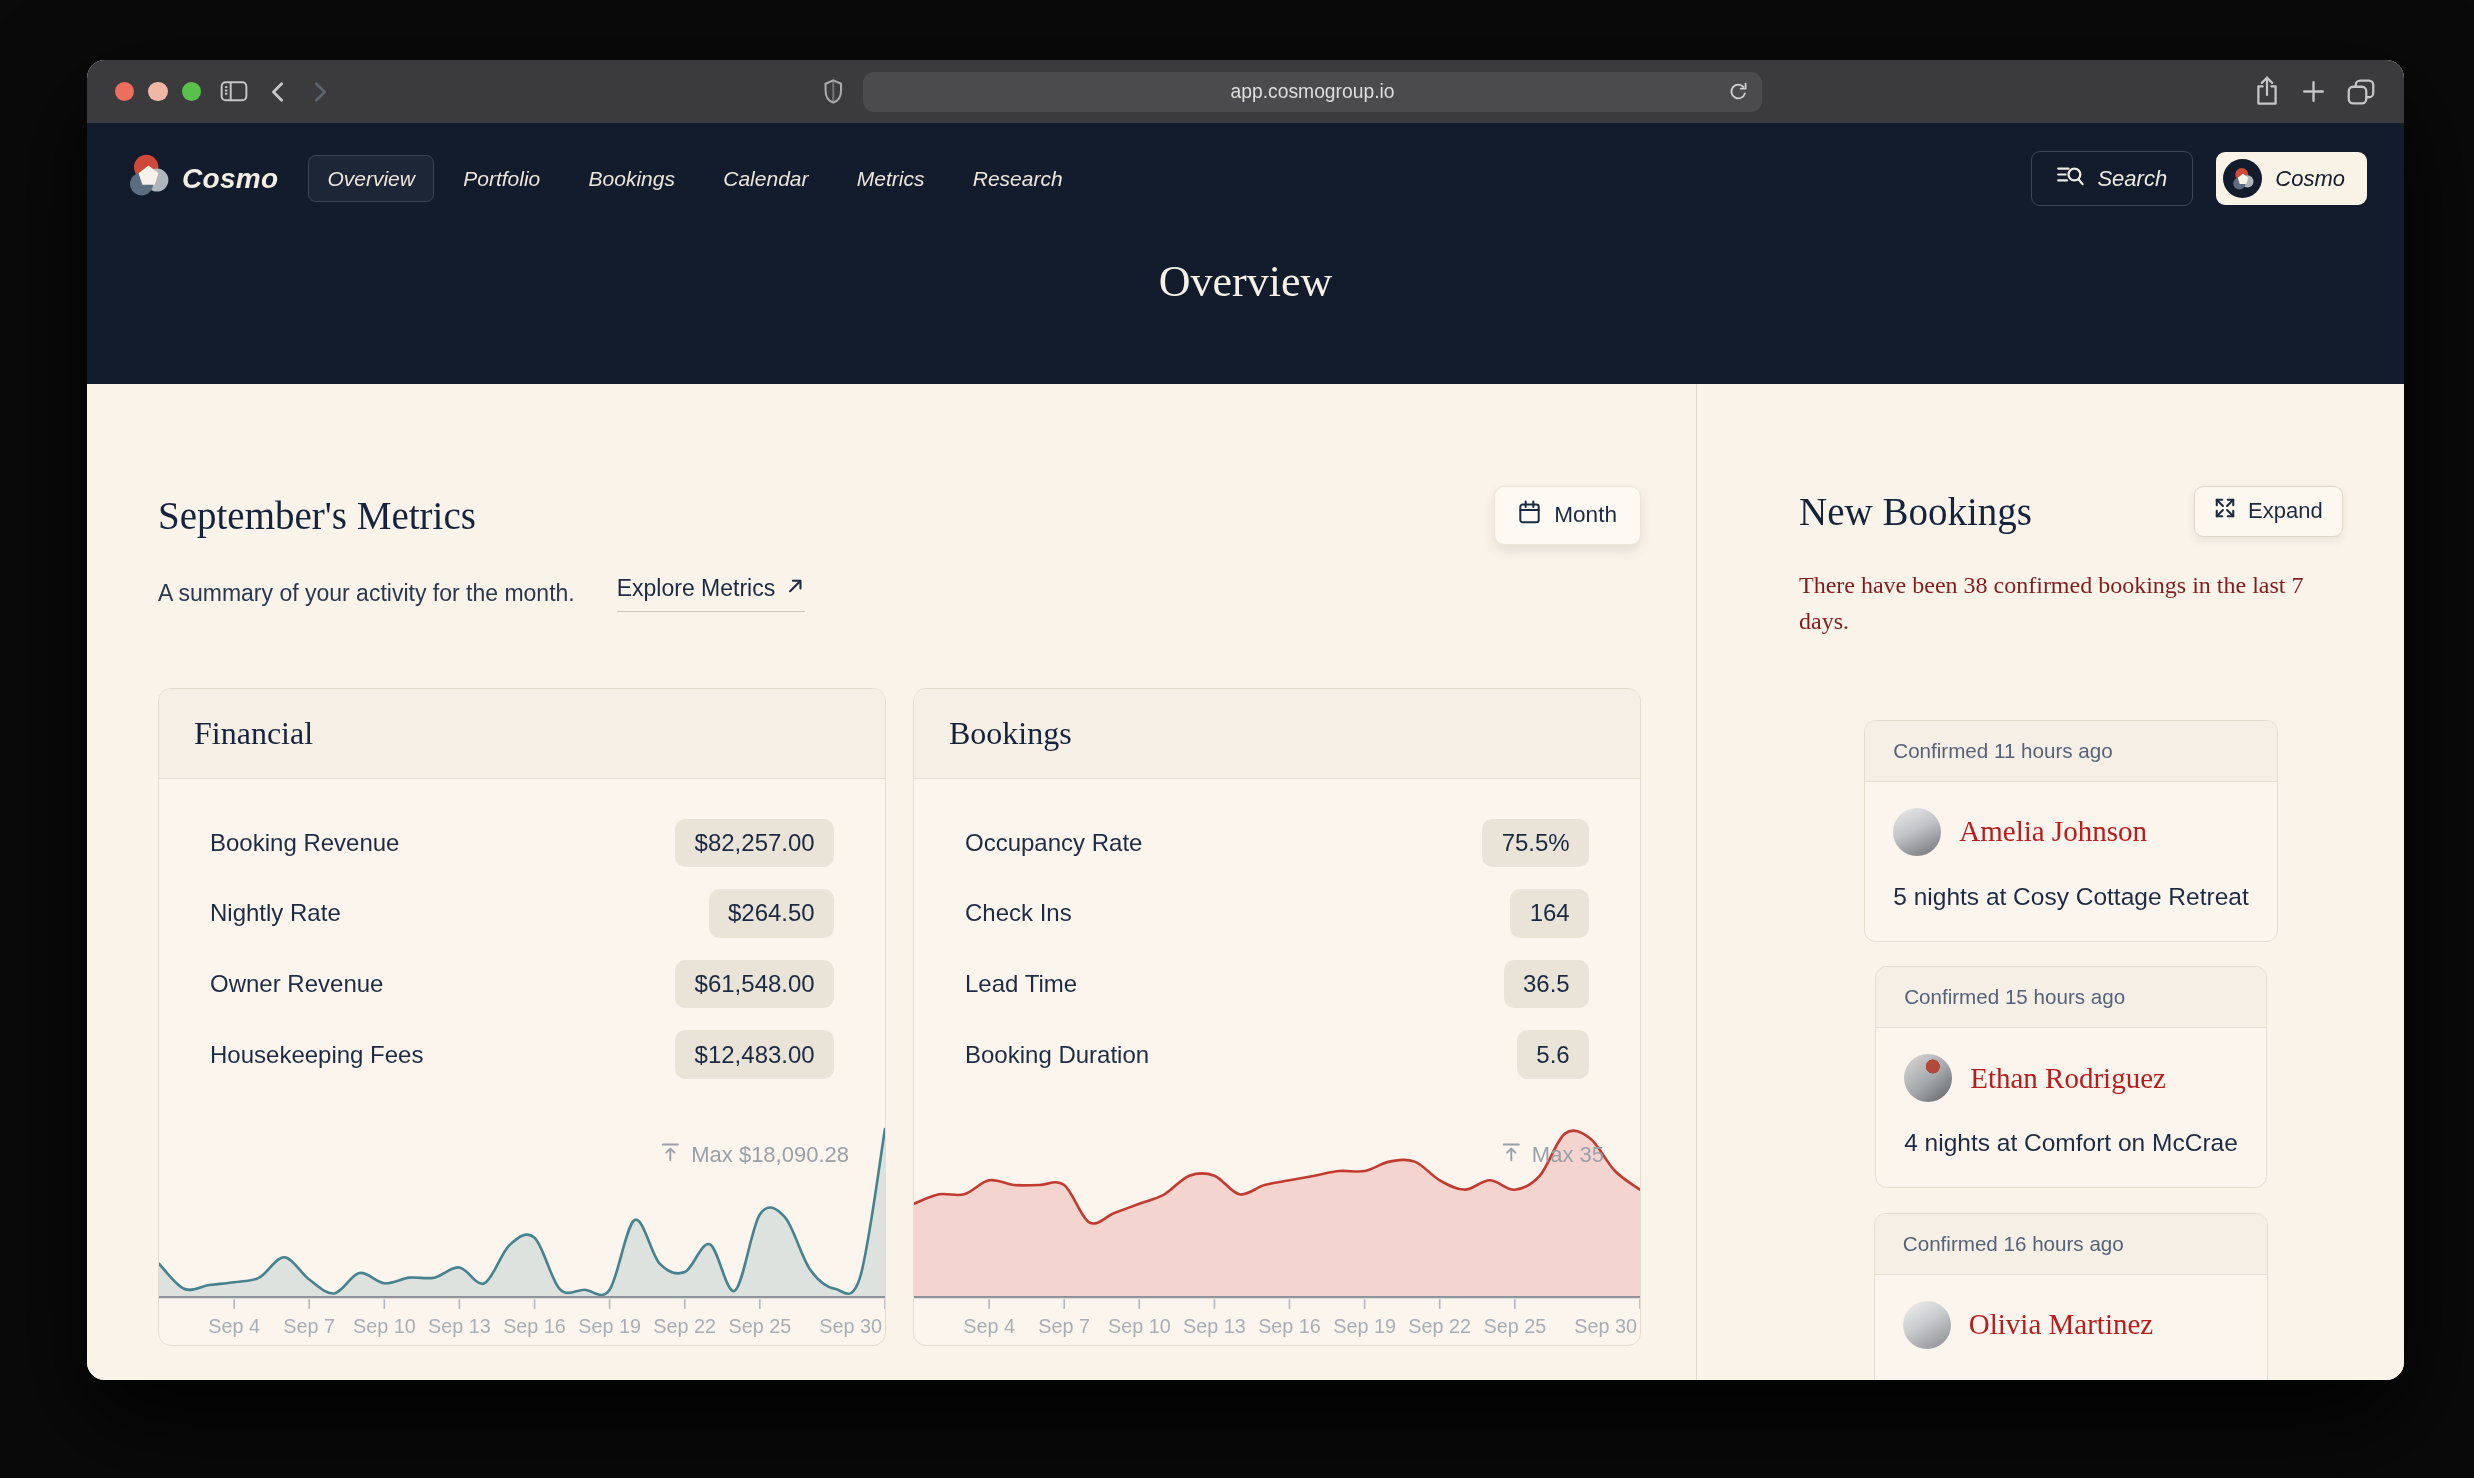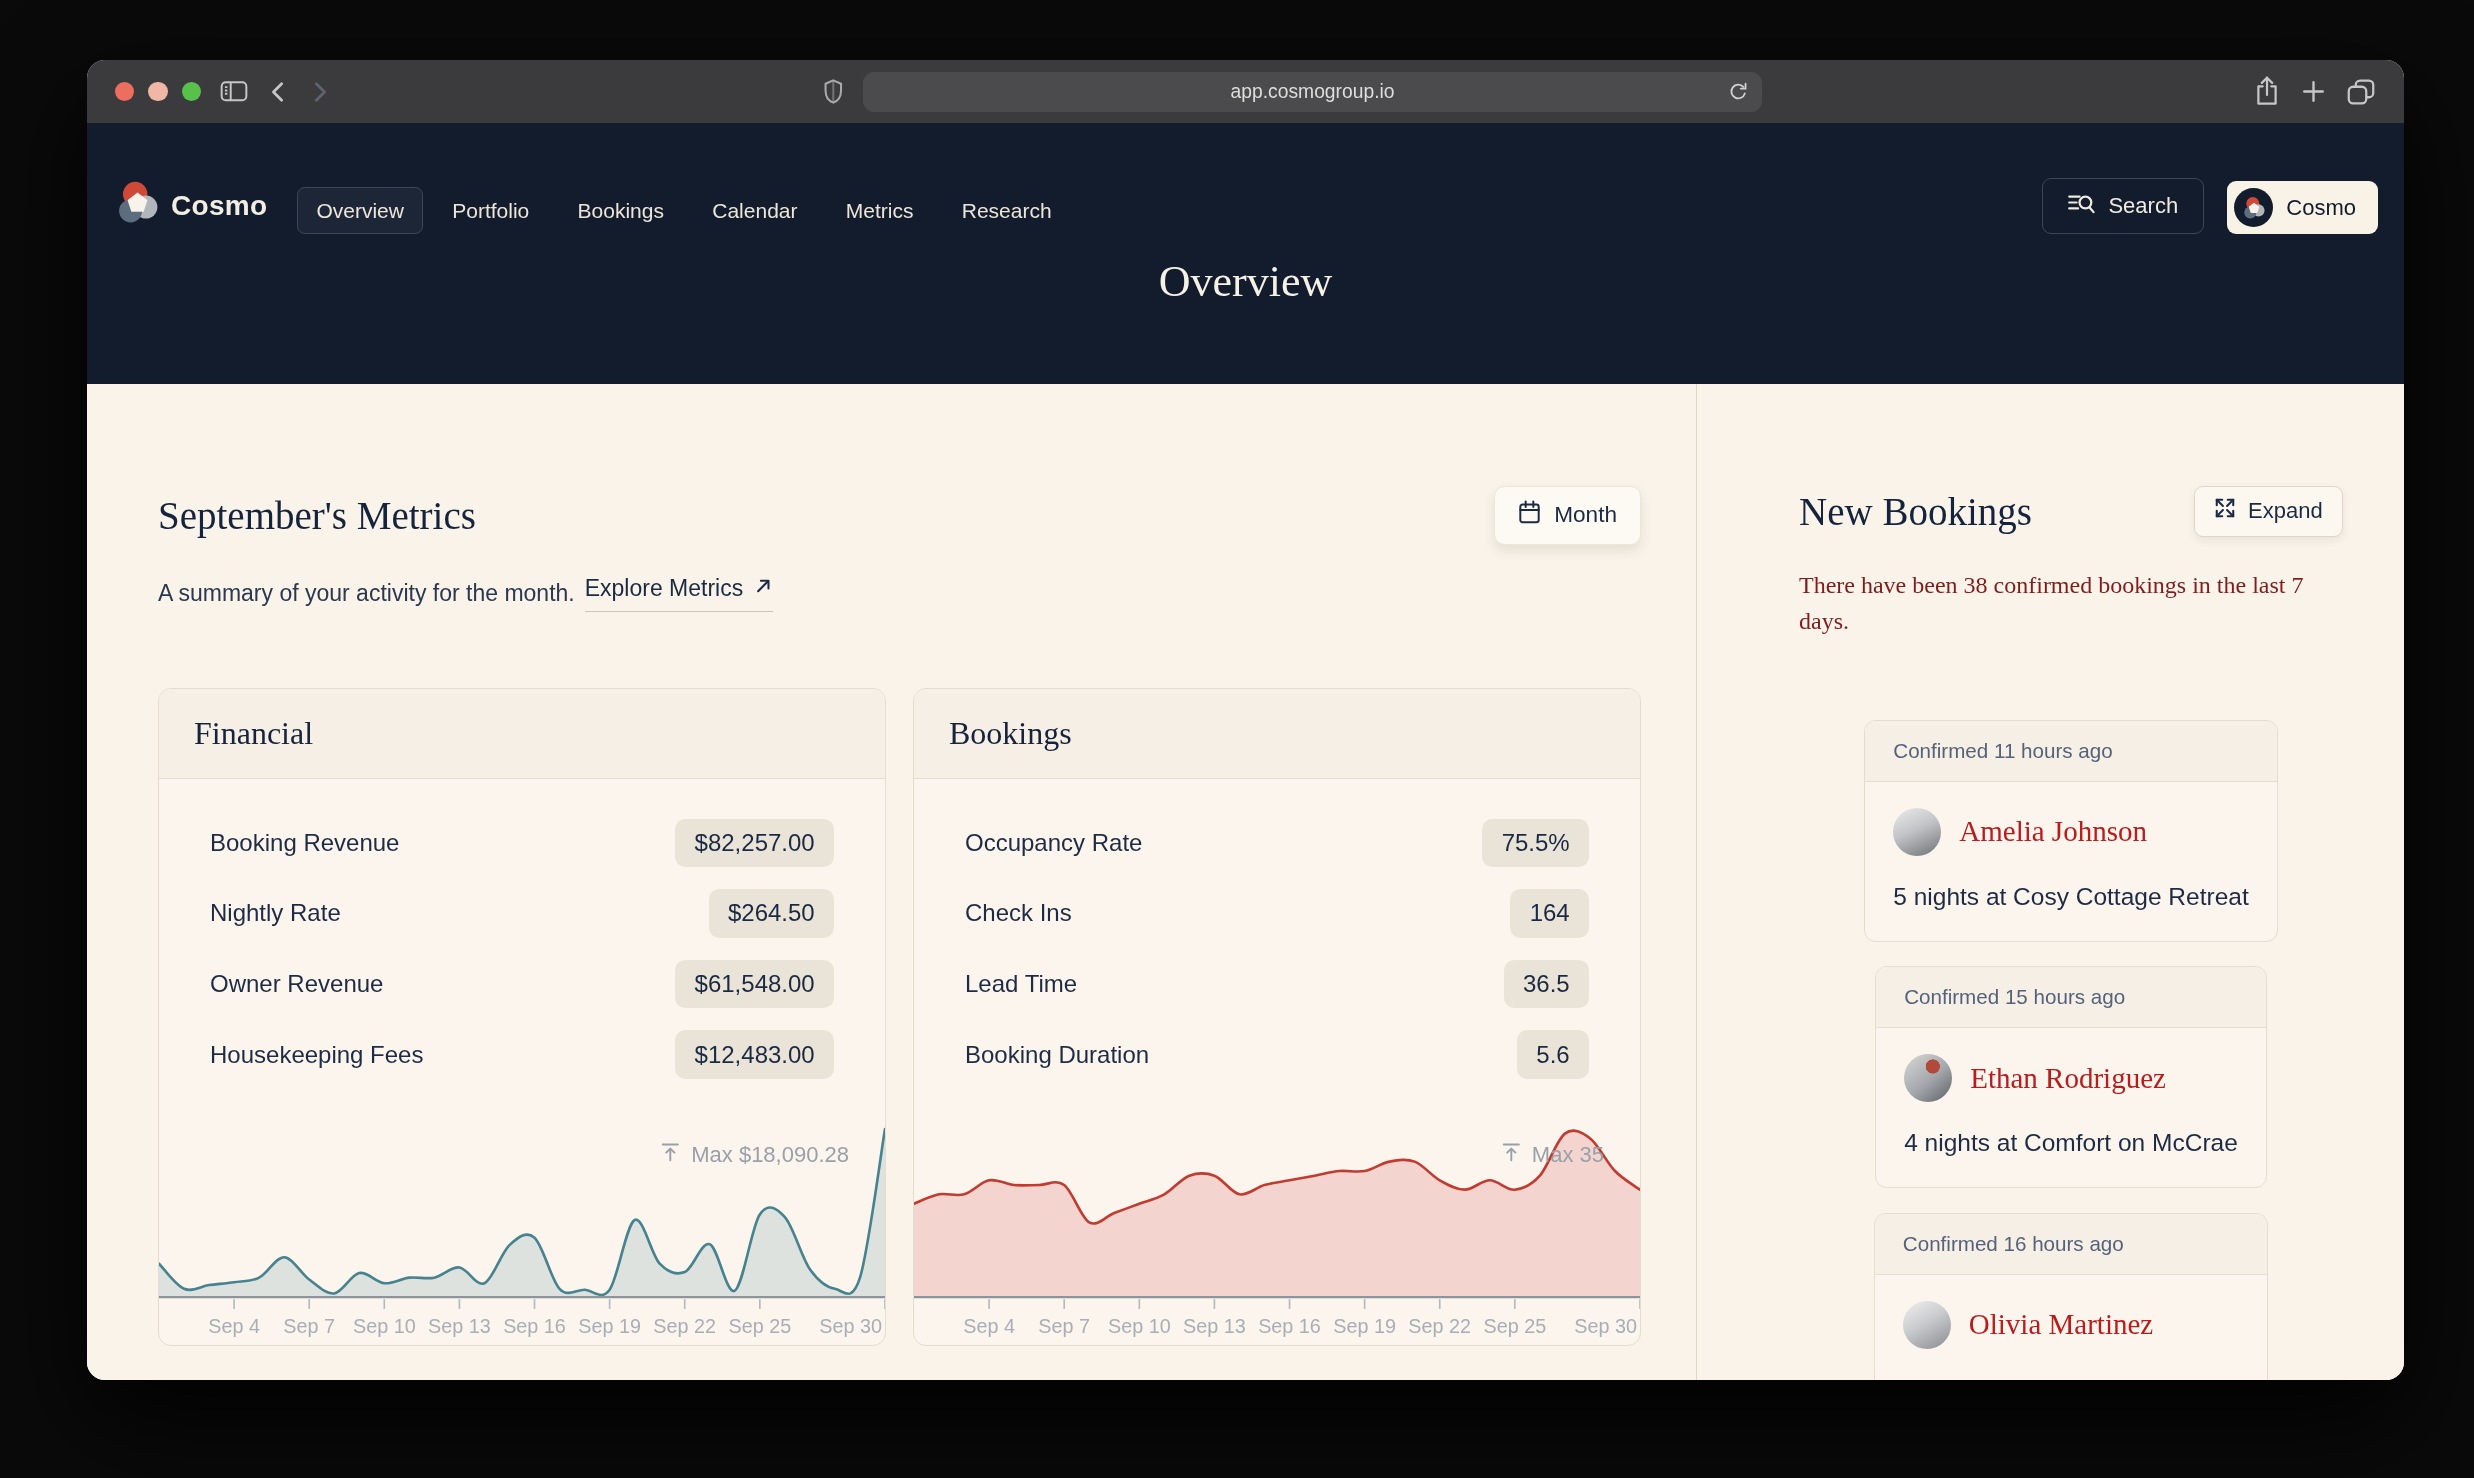--- a/index.html
+++ b/index.html
@@ -28,21 +28,21 @@
   .chrome-spacer { flex:1; }
   .url-field {
     width:899px; height:40px; background:#4b4b4d; border-radius:11px;
     display:flex; align-items:center; justify-content:center; position:relative;
     color:#dedede; font-size:19.3px;
   }
   .reload { position:absolute; right:13px; top:9px; }
   .fwd { color:#5d6470; }
   
   .page-header { flex:none; height:261px; background:#131c2c; position:relative; }
-  .nav-row { display:flex; align-items:flex-end; height:111px; padding:0 26px; }
+  .nav-row { display:flex; align-items:center; height:111px; padding:0 37px;font-style:italic; }
   .brand { display:flex; align-items:center; gap:9px; color:#f3eee4; font-size:28px; font-weight:bold; letter-spacing:0.3px; }
   .nav-items { display:flex; align-items:center; gap:10.3px; margin-left:30px; }
   .nav-item { font-size:21px; color:#ece6da; padding:10.3px 18px; border:1.3px solid transparent; border-radius:7.7px; cursor:default; }
   .nav-item.active { background:#1d2637; border-color:#3d4659; }
   .search-btn {
     display:flex; gap:13px; align-items:center; border:1.3px solid #3d4659; border-radius:9px;
     padding:11.6px 24.5px; color:#f0ebe0; font-size:22px;
   }
   .account-btn {
     display:flex; gap:13px; align-items:center; background:#f8f2e7; border-radius:9px;
@@ -57,21 +57,21 @@
   .content { flex:1; display:flex; min-height:0; background:#f9f3ea;padding-left:13px; }
   .main { flex:none; width:1596px; padding:0 55px 0 58px; }
   .sidebar { flex:1; border-left:1.3px solid #ddd6c9; padding:0 61px 0 102px; }
   .section-head { display:flex; align-items:center; justify-content:space-between; margin-top:102px; }
   .section-title { font-family:"Liberation Serif", serif; font-size:39px; color:#15233c; }
   .month-btn {
     background:#fdfaf3; border:0.6px solid #ece5d8; border-radius:10.3px; padding:13px 23px;
     display:flex; gap:13px; align-items:center; font-size:22.6px; color:#1b2a43;
     box-shadow:0 5.2px 11.6px rgba(60,45,20,.10);
   }
-  .sub-row { display:flex; align-items:center; gap:10px; margin-top:30px; }
+  .sub-row { display:flex; align-items:center; gap:42px; margin-top:30px; }
   .subtitle { font-size:23px; color:#2a3850; }
   .explore { display:flex; gap:10.3px; align-items:center; font-size:23px; color:#1b2a43; padding-bottom:9px; border-bottom:1.9px solid #ccc5b8; }
   .cards { display:flex; gap:27px; margin-top:76px; }
   .card { flex:1; background:#fbf5ed; border:1.3px solid #e4dcce; border-radius:13px; overflow:hidden; }
   .card-head {
     padding:26px 35px; background:#f6efe6; border-bottom:1.3px solid #e6dfd1;
     font-family:"Liberation Serif", serif; font-size:32px; color:#15233c;
   }
   .card-rows { padding:18px 35px 2.6px; }
   .crow { display:flex; justify-content:space-between; align-items:center; margin:22px 16px; }

